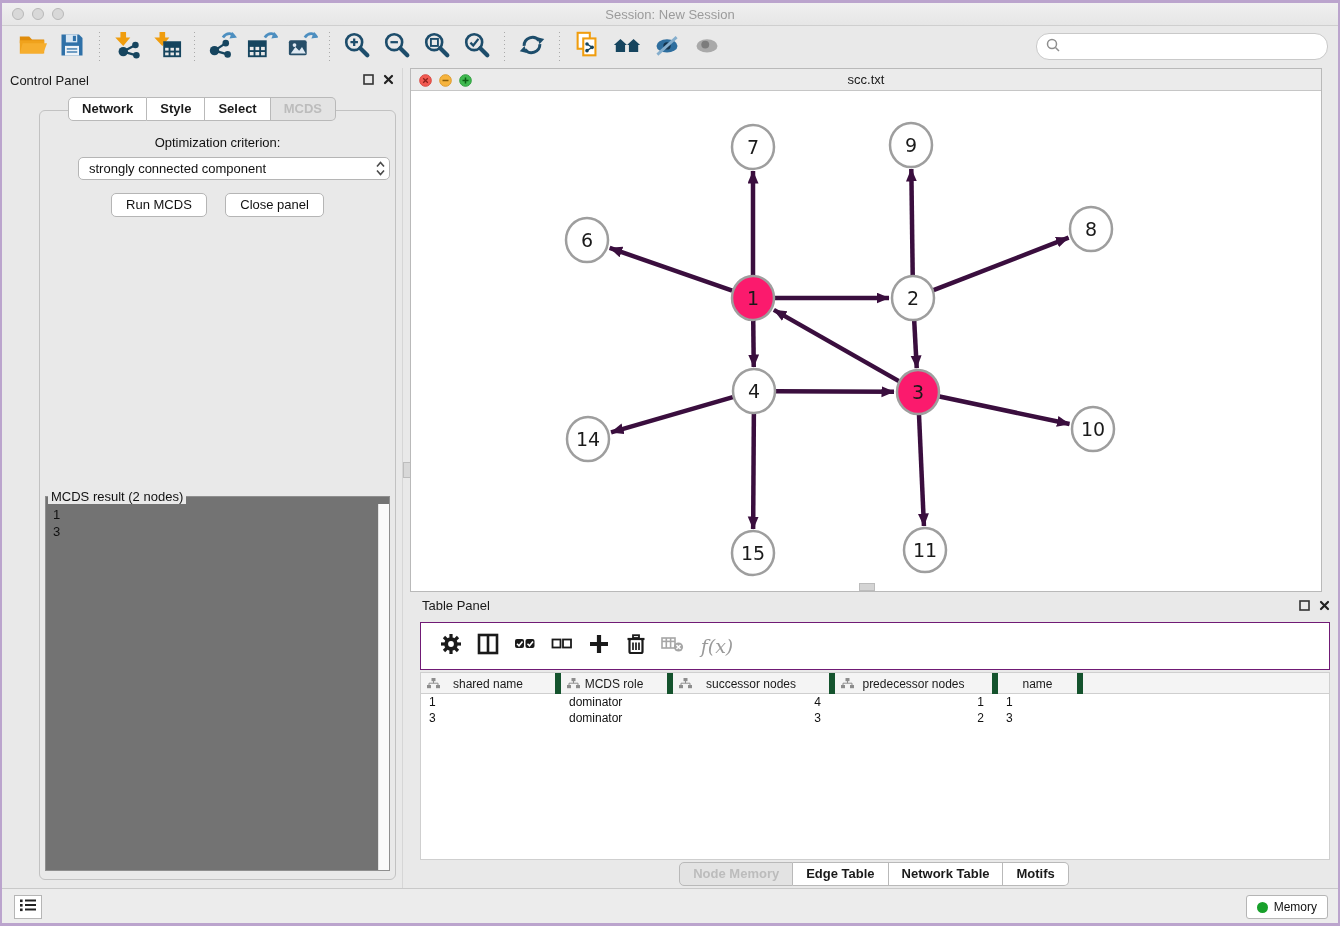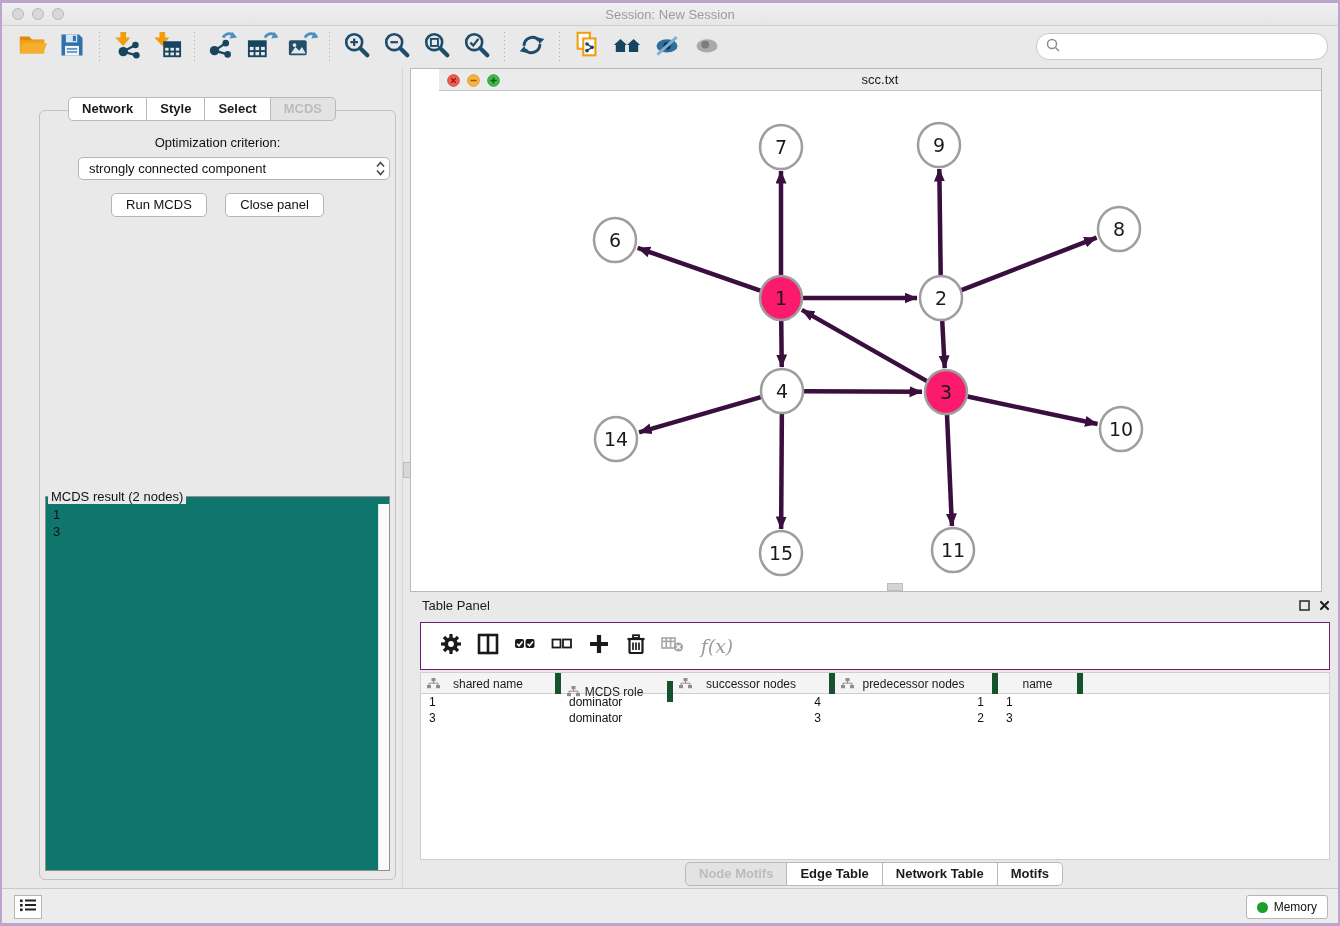--- a/index.html
+++ b/index.html
@@ -36,27 +36,27 @@
   .seg { display:inline-block; background:#fff; border:1px solid #b9b9b9; border-left:none; padding:3px 13px 4px 13px; font-size:13px; font-weight:600; color:#1a1a1a; vertical-align:top; }
   .seg:first-child { border-left:1px solid #b9b9b9; border-radius:5px 0 0 5px; }
   .seg:last-child { border-radius:0 5px 5px 0; }
   .seg-disabled { background:#e3e3e3; color:#bcbcbc; }
   .cp-box { position:absolute; top:42px; left:6px; right:6px; height:770px; border:1px solid #c2c2c2; border-radius:6px; background:#e9e9e9; z-index:1;margin-left:31px; }
   .opt-label { position:absolute; top:24px; left:0; right:0; text-align:center; font-size:13px; color:#111; }
   .cp-select { position:absolute; top:46px; left:38px; width:312px; height:23px; background:#fff; border:1px solid #b5b5b5; border-radius:5px; display:flex; align-items:center; font-size:13px; color:#111; padding-left:10px; }
   .cp-select .stepper { margin-left:auto; width:17px; height:100%; display:flex; align-items:center; justify-content:center; }
   .btn-row { position:absolute; top:82px; left:0; right:0; text-align:center; }
   .mac-btn { display:inline-block; background:#fff; border:1px solid #b5b5b5; border-radius:5px; font-size:13px; color:#111; padding:3px 14px 4px 14px; margin:0 7px; }
-  .result-fieldset { position:absolute; top:378px; left:5px; right:5px; bottom:8px; border:1px solid #8f8f8f; background:#0f766e; }
+  .result-fieldset { position:absolute; top:378px; left:5px; right:5px; bottom:8px; border:1px solid #8f8f8f; background:#737373; }
   .result-fieldset legend { font-size:13px; color:#111; background:#e9e9e9; padding:0 3px; margin-left:2px; }
   .result-body { position:absolute; top:0; left:0; right:11px; bottom:0; overflow:hidden; padding:2px 0 0 7px; }
   .result-scroll { position:absolute; top:0; right:0; bottom:0; width:11px; background:#fafafa; border-left:1px solid #e2e2e2; }
   .result-line { font-size:13px; line-height:17px; color:#111; }
   
-  .net-window { position:absolute; top:0; left:0; right:16px; height:524px; border:1px solid #b9b9b9; background:#fff;padding-left:28px; }
+  .net-window { position:absolute; top:0; left:0; right:16px; height:524px; border:1px solid #b9b9b9; background:#fff; }
   .net-titlebar { position:relative; height:22px; background:#ebebeb; border-bottom:1px solid #c6c6c6; }
   .net-titlebar .title { position:absolute; left:0; right:0; top:3px; text-align:center; font-size:13px; color:#1a1a1a; }
   .net-tl { position:absolute; left:8px; top:4px; display:flex; gap:7px; }
   .net-canvas { position:relative; width:100%; height:500px; background:#fff; overflow:hidden; }
   .canvas-grip { position:absolute; left:448px; bottom:0px; width:16px; height:8px; background:#d4d4d4; border:1px solid #bcbcbc; }
   
   .table-panel { position:absolute; top:524px; left:0; right:0; height:296px; background:#e9e9e9; }
   .tp-header { position:relative; height:28px; padding:6px 0 0 12px; font-size:13px; color:#1a1a1a; }
   .tp-toolbar { position:absolute; top:30px; left:10px; right:8px; height:48px; background:#fff; border:1px solid #701a75; display:flex; align-items:center; padding-left:15px; }
   .tp-tool { display:flex; align-items:center; justify-content:center; width:30px; height:30px; margin-right:7px; }
@@ -242,20 +242,35 @@
             <circle cx="6" cy="6" r="4.5" fill="none" stroke="#8e8e8e" stroke-width="1.5"></circle>
             <line x1="9.5" y1="9.5" x2="13" y2="13" stroke="#8e8e8e" stroke-width="1.5"></line>
           </svg></span>
       <input type="text" value="" style="">
     </div>
   </div>
 
   <div class="main">
 
     <div class="left-col">
+      <div class="cp-header">
+        <span>Control Panel</span>
+        <span class="panel-btns">
+          <span>
+              <svg width="11" height="11" viewBox="0 0 11 11">
+                <rect x="1" y="1" width="9" height="9" fill="none" stroke="#333" stroke-width="1.6"></rect>
+              </svg>
+            </span>
+          <span>
+              <svg width="11" height="11" viewBox="0 0 11 11">
+                <path d="M2 2 L9 9 M9 2 L2 9" stroke="#222" stroke-width="2.2" stroke-linecap="round"></path>
+              </svg>
+            </span>
+        </span>
+      </div>
       <div class="cp-tabs"><span class="seg">Network</span><span class="seg">Style</span><span class="seg">Select</span><span class="seg seg-disabled">MCDS</span></div>
       <div class="cp-box">
         <div class="opt-label">Optimization criterion:</div>
         <div class="cp-select">
           <span>strongly connected component</span>
           <span class="stepper">
               <svg width="9" height="15" viewBox="0 0 9 15">
                 <path d="M1 5.5 L4.5 1.5 L8 5.5 M1 9.5 L4.5 13.5 L8 9.5" fill="none" stroke="#4a4a4a" stroke-width="1.6"></path>
               </svg>
             </span>
@@ -462,21 +477,21 @@
                 <svg width="13" height="11" viewBox="0 0 13 11">
                   <g fill="#8d8d8d">
                     <rect x="4.5" y="0" width="4" height="3.2"></rect>
                     <rect x="0" y="7" width="4" height="3.2"></rect>
                     <rect x="9" y="7" width="4" height="3.2"></rect>
                   </g>
                   <path d="M6.5 3 v2.2 M2 7 V5.2 h9 V7" stroke="#8d8d8d" fill="none" stroke-width="1"></path>
                 </svg>
                 <span>shared name</span>
               </div>
-              <div class="th" style="width: 112px; margin-top: 8px;">
+              <div class="th" style="width: 112px;">
                 <svg width="13" height="11" viewBox="0 0 13 11">
                   <g fill="#8d8d8d">
                     <rect x="4.5" y="0" width="4" height="3.2"></rect>
                     <rect x="0" y="7" width="4" height="3.2"></rect>
                     <rect x="9" y="7" width="4" height="3.2"></rect>
                   </g>
                   <path d="M6.5 3 v2.2 M2 7 V5.2 h9 V7" stroke="#8d8d8d" fill="none" stroke-width="1"></path>
                 </svg>
                 <span>MCDS role</span>
               </div>
@@ -517,21 +532,21 @@
               <div class="t-row">
                 <div class="td" style="width: 140px; text-align: left; padding: 0px 0px 0px 8px;">3</div>
                 <div class="td" style="width: 112px; text-align: left; padding: 0px 0px 0px 8px;">dominator</div>
                 <div class="td" style="width: 162px; text-align: right; padding: 0px 14px 0px 0px;">3</div>
                 <div class="td" style="width: 163px; text-align: right; padding: 0px 14px 0px 0px;">2</div>
                 <div class="td" style="width: 85px; text-align: left; padding: 0px 0px 0px 8px;">3</div>
               </div>
             </div>
         </div>
 
-        <div class="tp-tabs"><span class="seg seg-disabled">Node Motifs</span><span class="seg">Edge Table</span><span class="seg">Network Table</span><span class="seg">Motifs</span></div>
+        <div class="tp-tabs"><span class="seg seg-disabled">Node Memory</span><span class="seg">Edge Table</span><span class="seg">Network Table</span><span class="seg">Motifs</span></div>
       </div>
     </div>
   </div>
 
   <div class="statusbar">
     <span class="list-btn">
         <span><svg width="16" height="14" viewBox="0 0 16 14">
             <g stroke="#222" stroke-width="2">
               <line x1="5" y1="2.5" x2="16" y2="2.5"></line>
               <line x1="5" y1="7" x2="16" y2="7"></line>

